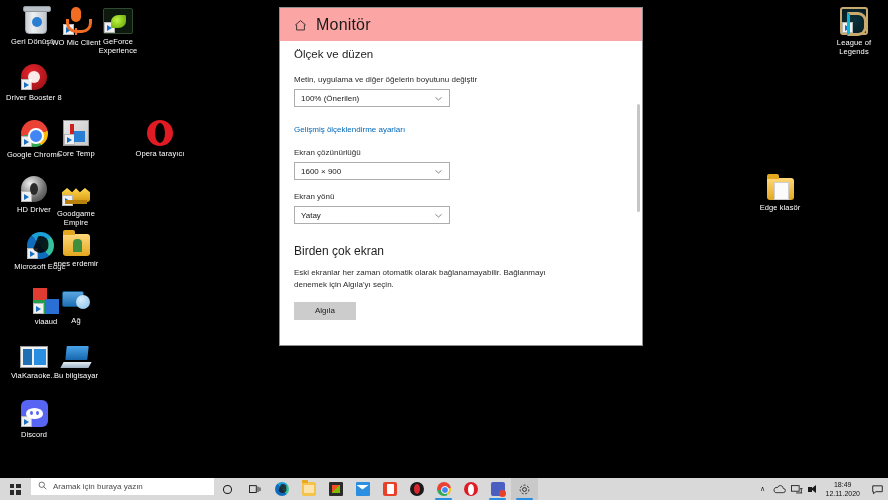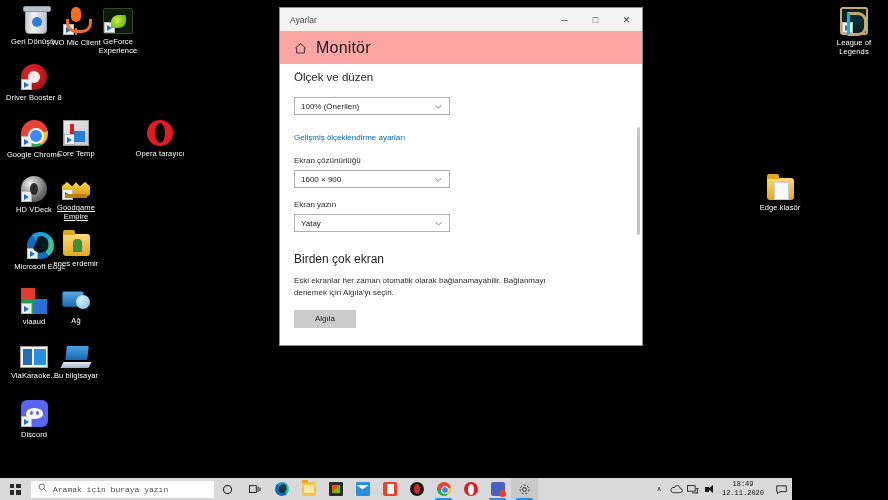--- a/index.html
+++ b/index.html
@@ -389,24 +389,24 @@
     right: 2px; top: 96px;
     width: 3px; height: 108px;
     background: #c6c6c6;
     border-radius: 2px;
   }
 
   
   #taskbar {
     position: absolute;
     left: 0; bottom: 0;
-    width: 792px; height: 22px;
+    width: 888px; height: 22px;
     background: #d9d9d9;
-    display: flex; align-items: center;
-    font-size: 8px; color: #1a1a1a; font-family: Liberation Mono, monospace;
+    display: flex; align-items: flex-start;
+    font-size: 8px; color: #1a1a1a;
   }
   .tb-start {
     width: 30px; height: 22px;
     display: flex; align-items: center; justify-content: center;
     cursor: default;
   }
   .win-logo {
     width: 11px; height: 11px;
     display: grid; grid-template-columns: 1fr 1fr; grid-template-rows: 1fr 1fr;
     gap: 1.5px;
@@ -532,35 +532,35 @@
       <div class="icon-cell" style="left: 44px; top: 118px;">
         <div class="icon-art art-coretemp"><i></i><span class="shortcut-arrow"></span></div>
         <span class="icon-label">Core Temp</span>
       </div>
       <div class="icon-cell" style="left: 128px; top: 118px;">
         <div class="icon-art art-opera"><i></i></div>
         <span class="icon-label">Opera tarayıcı</span>
       </div>
       <div class="icon-cell" style="left: 2px; top: 174px;">
         <div class="icon-art art-vdeck"><i></i><span class="shortcut-arrow"></span></div>
-        <span class="icon-label">HD VDeck</span>
-      </div>
-      <div class="icon-cell" style="left: 44px; top: 174px; text-decoration: underline;">
+        <span class="icon-label">HD Driver</span>
+      </div>
+      <div class="icon-cell" style="left: 44px; top: 180px;">
         <div class="icon-art art-goodgame"><i></i><span class="shortcut-arrow"></span></div>
         <span class="icon-label">Goodgame Empire</span>
       </div>
       <div class="icon-cell" style="left: 8px; top: 230px;">
         <div class="icon-art art-edge"><i></i><span class="shortcut-arrow"></span></div>
         <span class="icon-label">Microsoft Edge</span>
       </div>
       <div class="icon-cell" style="left: 44px; top: 230px;">
         <div class="icon-art art-folder art-folder-user"><i></i></div>
         <span class="icon-label">enes erdemir</span>
       </div>
-      <div class="icon-cell" style="left: 2px; top: 286px;">
+      <div class="icon-cell" style="left: 14px; top: 286px;">
         <div class="icon-art art-viaaud">
           <i></i>
           <span class="shortcut-arrow"></span>
         </div>
         <span class="icon-label">viaaud</span>
       </div>
       <div class="icon-cell" style="left: 44px; top: 286px;">
         <div class="icon-art art-network"><i></i></div>
         <span class="icon-label">Ağ</span>
       </div>
@@ -584,45 +584,40 @@
         <span class="icon-label">League of Legends</span>
       </div>
       <div class="icon-cell" style="left: 748px; top: 174px;">
         <div class="icon-art art-folder art-folder-doc"><i></i></div>
         <span class="icon-label">Edge klasör</span>
       </div>
     </div>
 
   <div id="settings-window">
 
-    <div class="titlebar">
-      <div class="titlebar-text">Ayarlar</div>
-      <div class="win-btn">─</div>
-      <div class="win-btn">□</div>
-      <div class="win-btn close">✕</div>
-    </div>
 
     <div class="win-body">
       <div class="win-scroll">
 
         <div class="header-area">
           <div class="page-head">
             <span class="home-icon">
               <svg width="13" height="13" viewBox="0 0 16 16">
                 <path d="M8 2 L1.5 7.5 M8 2 L14.5 7.5 M3.2 7 V13.5 H12.8 V7" fill="none" stroke="#1a1a1a" stroke-width="1"></path>
               </svg>
             </span>
             <span class="page-title">Monitör</span>
           </div>
         </div>
 
         <div class="content-area">
 
           <div class="section-head">Ölçek ve düzen</div>
 
+          <div class="field-label">Metin, uygulama ve diğer öğelerin boyutunu değiştir</div>
           <div class="combo">
             <span class="combo-value">100% (Önerilen)</span>
             <span class="chev">
               <svg width="9" height="9" viewBox="0 0 12 12">
                   <path d="M2 4.5 L6 8 L10 4.5" fill="none" stroke="#5a5a5a" stroke-width="1"></path>
                 </svg>
             </span>
           </div>
 
           <a class="link">Gelişmiş ölçeklendirme ayarları</a>
@@ -630,21 +625,21 @@
           <div class="field-label">Ekran çözünürlüğü</div>
           <div class="combo">
             <span class="combo-value">1600 × 900</span>
             <span class="chev">
               <svg width="9" height="9" viewBox="0 0 12 12">
                   <path d="M2 4.5 L6 8 L10 4.5" fill="none" stroke="#5a5a5a" stroke-width="1"></path>
                 </svg>
             </span>
           </div>
 
-          <div class="field-label">Ekran yazın</div>
+          <div class="field-label">Ekran yönü</div>
           <div class="combo">
             <span class="combo-value">Yatay</span>
             <span class="chev">
               <svg width="9" height="9" viewBox="0 0 12 12">
                   <path d="M2 4.5 L6 8 L10 4.5" fill="none" stroke="#5a5a5a" stroke-width="1"></path>
                 </svg>
             </span>
           </div>
 
           <div class="section-head spaced">Birden çok ekran</div>

